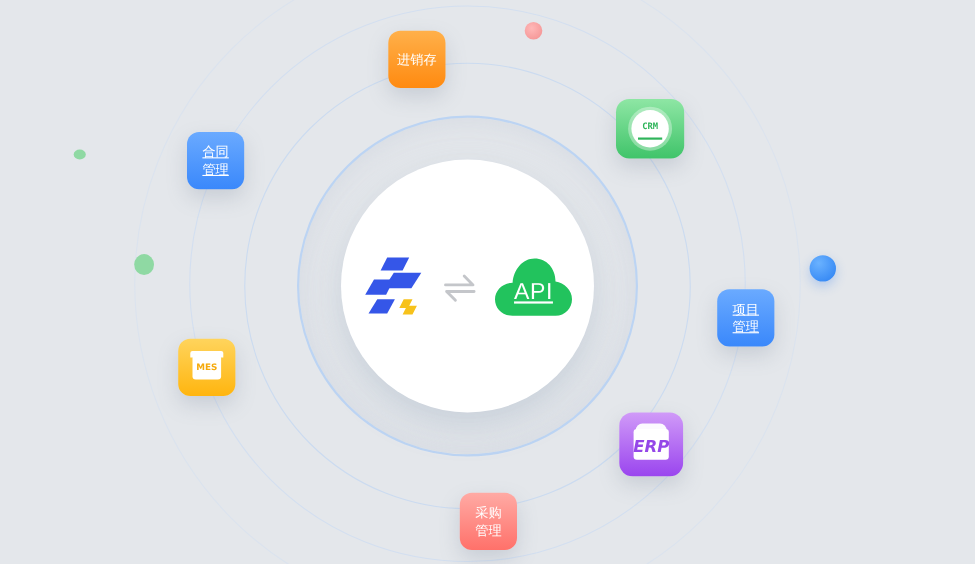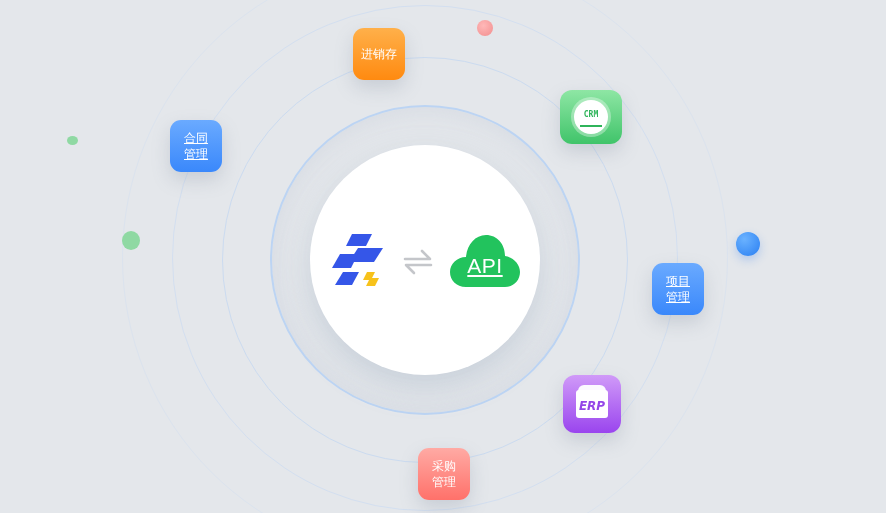--- a/index.html
+++ b/index.html
@@ -55,21 +55,21 @@
   .box-icon {
     position: relative; width: 26px; height: 22px; background: #fff; border-radius: 3px;
     display: flex; align-items: flex-end; justify-content: center;
     font-size: 8px; font-weight: bold; padding-bottom: 3px; box-sizing: border-box;
   }
   .box-icon::before {
     content: ""; position: absolute; left: -2px; top: -4px; width: 30px; height: 6px;
     background: #fff; border-radius: 2px 2px 0 0;
   }
   .mes-box { color: #f5a90a; }
-  .erp-box { width: 32px; height: 28px; color: #9547e8; font-size: 12px; font-style: italic; padding-bottom: 4px; }
+  .erp-box { width: 32px; height: 28px; color: #9547e8; font-size: 15px; font-style: italic; padding-bottom: 4px; }
   .erp-box::before { left: 2px; width: 28px; top: -5px; height: 8px; border-radius: 6px 6px 0 0; opacity: 0.95; }
   .dot { position: absolute; border-radius: 50%; }
 </style>
 </head>
 <body>
 
 <div class="stage">
   <div class="ring r4"></div>
   <div class="ring r3"></div>
   <div class="ring r2"></div>
@@ -120,18 +120,23 @@
     <div class="box-icon erp-box">
       <span>ERP</span>
     </div>
   </div>
 
   <div class="tile t-red" style="left:418px;top:448px;">
     <span>采购</span>
     <span>管理</span>
   </div>
 
+  <div class="tile t-yellow" style="left:162px;top:308px;">
+    <div class="box-icon mes-box">
+      <span>MES</span>
+    </div>
+  </div>
 
   <div class="tile t-blue" style="left:170px;top:120px;">
     <span>合同</span>
     <span>管理</span>
   </div>
 </div>
 
 </body></html>

